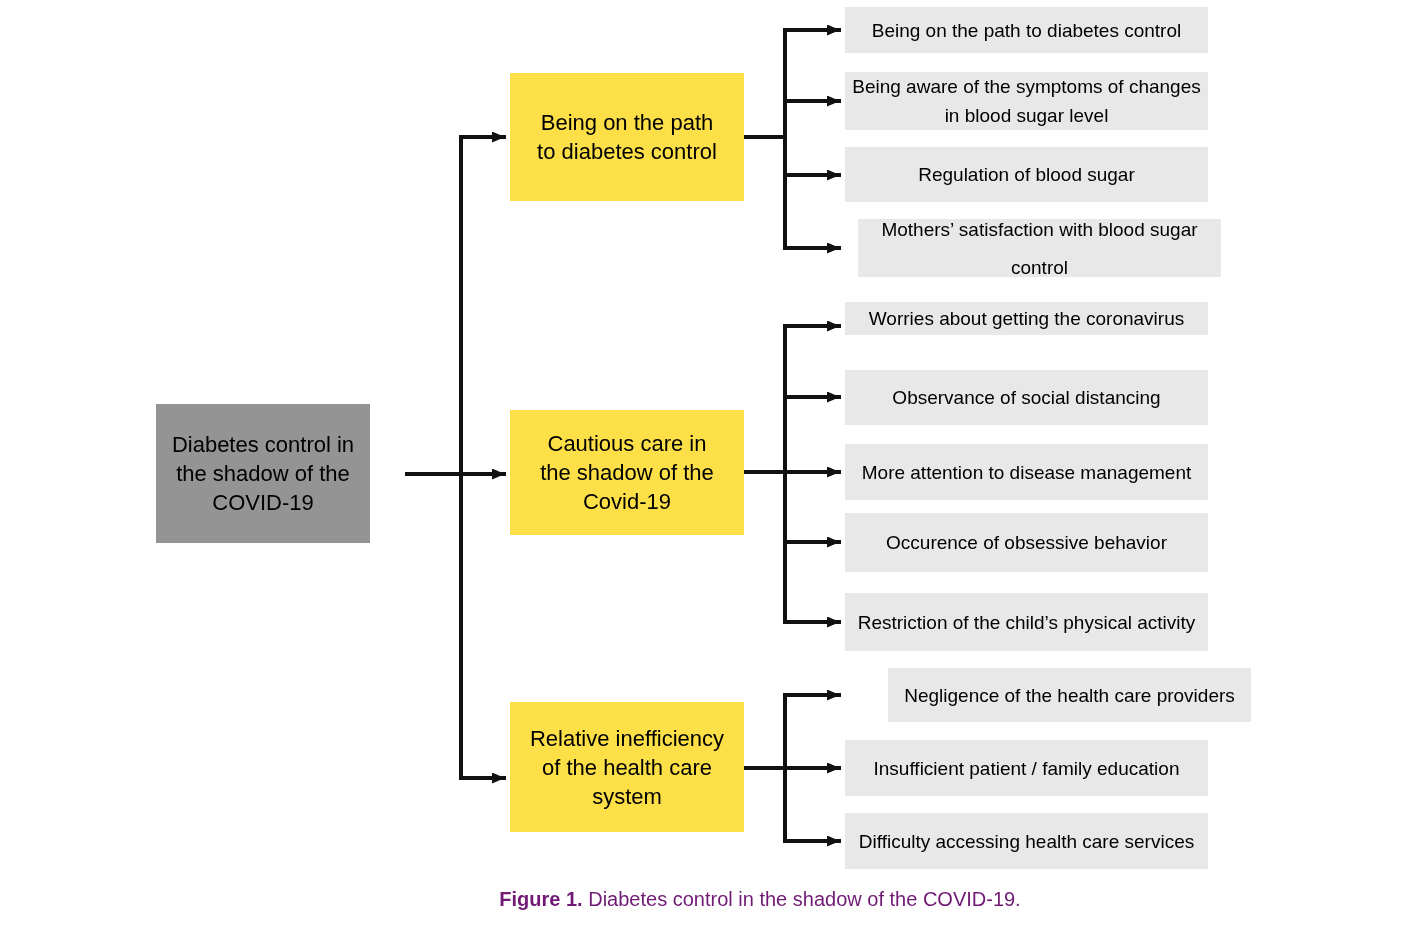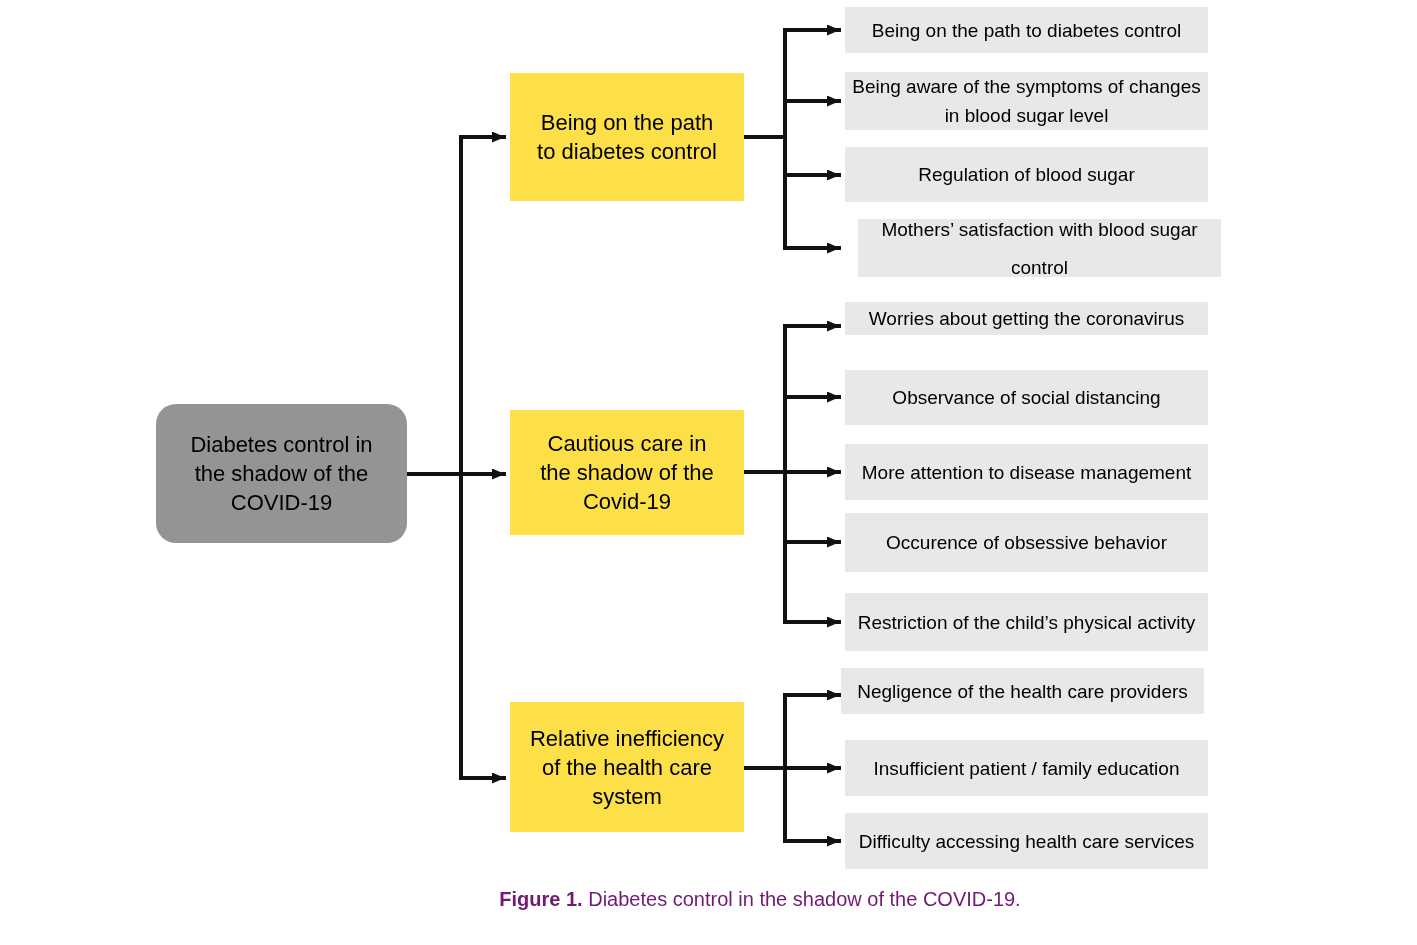--- a/index.html
+++ b/index.html
@@ -105,21 +105,21 @@
     </g>
 
     <g>
       <line x1="744" y1="768" x2="839" y2="768" marker-end="url(#arrow)"></line>
       <line x1="785" y1="695" x2="785" y2="841"></line>
       <line x1="785" y1="695" x2="839" y2="695" marker-end="url(#arrow)"></line>
       <line x1="785" y1="841" x2="839" y2="841" marker-end="url(#arrow)"></line>
     </g>
   </svg>
 
-  <div class="node root" style="left:156px; top:404px; width:251px; height:139px;border-radius:20px;">
+  <div class="node root" style="left:156px; top:404px; width:214px; height:139px;">
     <span>Diabetes control in</span>
     <span>the shadow of the</span>
     <span>COVID-19</span>
   </div>
 
   <div class="node branch" style="left:510px; top:73px; width:234px; height:128px;">
     <span>Being on the path</span>
     <span>to diabetes control</span>
   </div>
 
@@ -159,21 +159,21 @@
   <div class="node leaf" style="left:845px; top:444px; width:363px; height:56px;">
     <span>More attention to disease management</span>
   </div>
   <div class="node leaf" style="left:845px; top:513px; width:363px; height:59px;">
     <span>Occurence of obsessive behavior</span>
   </div>
   <div class="node leaf" style="left:845px; top:593px; width:363px; height:58px;">
     <span>Restriction of the child’s physical activity</span>
   </div>
 
-  <div class="node leaf" style="left:841px; top:668px; width:363px; height:46px;">
+  <div class="node leaf" style="left:888px; top:668px; width:363px; height:54px;">
     <span>Negligence of the health care providers</span>
   </div>
   <div class="node leaf" style="left:845px; top:740px; width:363px; height:56px;">
     <span>Insufficient patient / family education</span>
   </div>
   <div class="node leaf" style="left:845px; top:813px; width:363px; height:56px;">
     <span>Difficulty accessing health care services</span>
   </div>
 
   <div class="caption">

